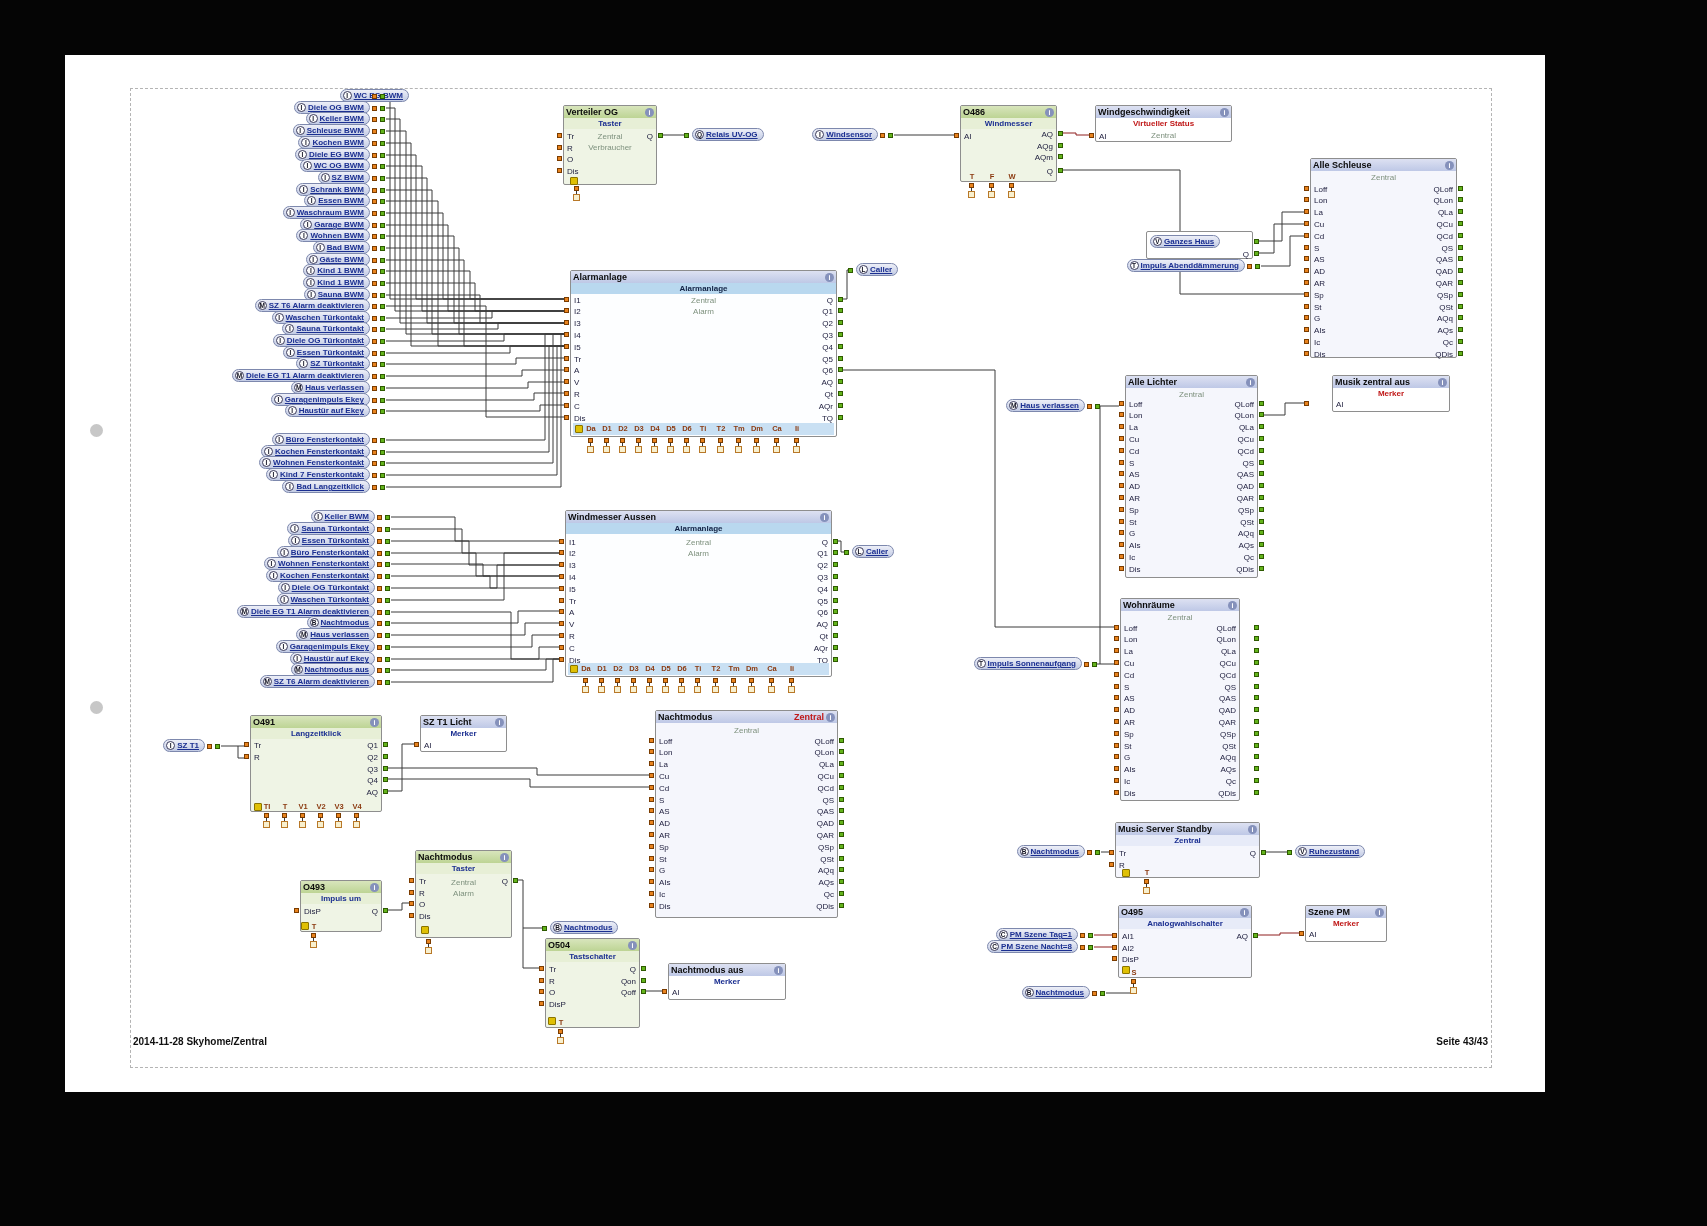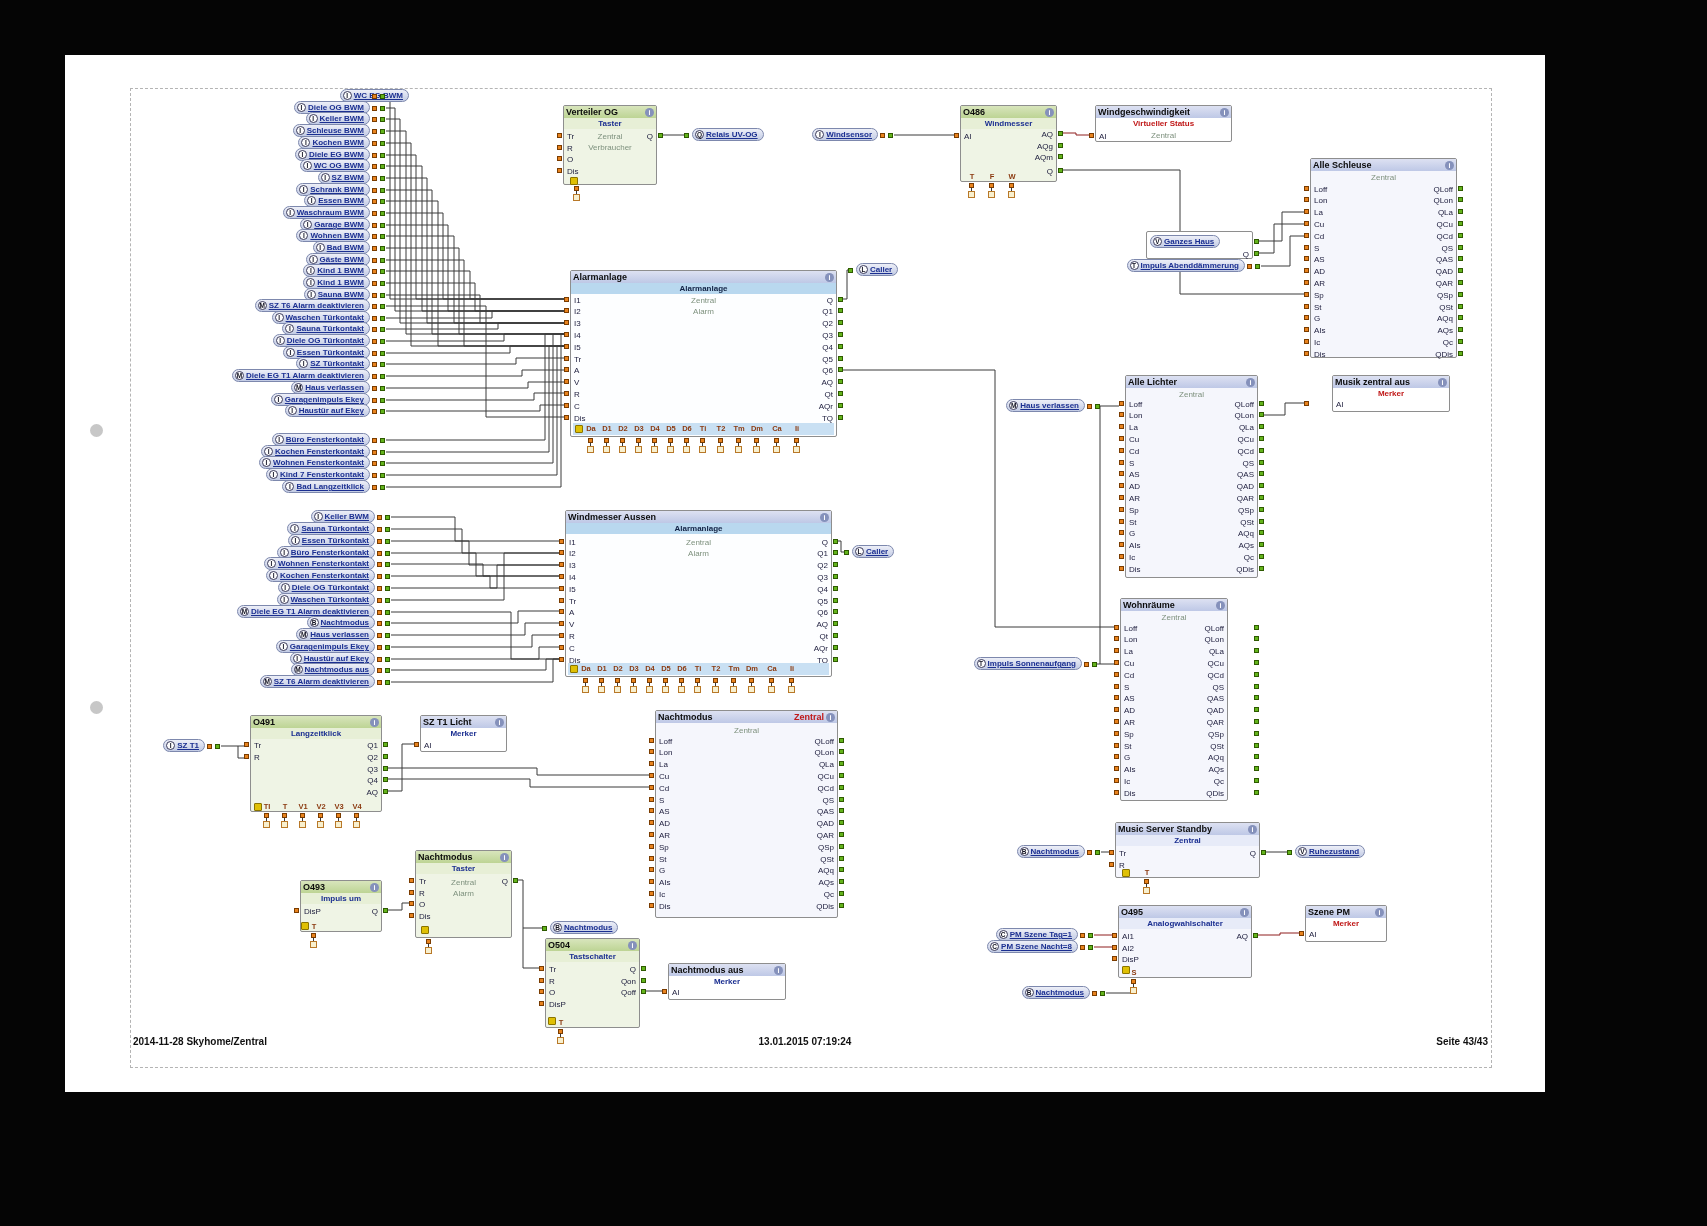--- a/index.html
+++ b/index.html
@@ -46,21 +46,20 @@
 </style>
 </head>
 <body>
 
 <div id="canvas">
   <div class="page"></div>
   <div class="dashed"></div>
   <div class="hole" style="left:90px;top:424px;"></div>
   <div class="hole" style="left:90px;top:701px;"></div>
   <div class="footer fl">2014-11-28 Skyhome/Zentral</div>
-  <div class="footer fc">13.01.2015 07:19:24</div>
   <div class="footer fr">Seite 43/43</div>
 <svg width="1707" height="1226" style="position: absolute; left: 0px; top: 0px; pointer-events: none;">
       <polyline points="386,96 390,96 390,299 564,299" fill="none" stroke="#3a3a3a" stroke-width="1"></polyline>
       <polyline points="386,108 395,108 395,311 564,311" fill="none" stroke="#3a3a3a" stroke-width="1"></polyline>
       <polyline points="386,119 400,119 400,323 564,323" fill="none" stroke="#3a3a3a" stroke-width="1"></polyline>
       <polyline points="386,131 406,131 406,334 564,334" fill="none" stroke="#3a3a3a" stroke-width="1"></polyline>
       <polyline points="386,143 411,143 411,346 564,346" fill="none" stroke="#3a3a3a" stroke-width="1"></polyline>
       <polyline points="386,155 416,155 416,299 564,299" fill="none" stroke="#3a3a3a" stroke-width="1"></polyline>
       <polyline points="386,166 422,166 422,311 564,311" fill="none" stroke="#3a3a3a" stroke-width="1"></polyline>
       <polyline points="386,178 427,178 427,323 564,323" fill="none" stroke="#3a3a3a" stroke-width="1"></polyline>
@@ -924,21 +923,21 @@
     <div class="sq g" style="left: 1259px; top: 565.7px;"></div>
     <div class="blk st-white" style="left: 1304px; top: 375px; width: 118px; height: 37px; margin-left: 28px;">
       <div class="tbar">
         <div class="ttxt">Musik zentral aus</div>
         <div class="info">i</div>
       </div>
       <div class="typ red">Merker</div>
       <div class="pl" style="top: 23.5px;">AI</div>
     </div>
     <div class="sq o" style="left: 1304px; top: 400.5px;"></div>
-    <div class="blk st-lav" style="left: 1120px; top: 598px; width: 108px; height: 203px;">
+    <div class="blk st-lav" style="left: 1120px; top: 598px; width: 120px; height: 203px;">
       <div class="tbar">
         <div class="ttxt">Wohnräume</div>
         <div class="info">i</div>
       </div>
       <div class="desc" style="top: 14px;">Zentral</div>
       <div class="pl" style="top: 24.5px;">Loff</div>
       <div class="pl" style="top: 36.3px;">Lon</div>
       <div class="pl" style="top: 48.1px;">La</div>
       <div class="pl" style="top: 59.9px;">Cu</div>
       <div class="pl" style="top: 71.7px;">Cd</div>

